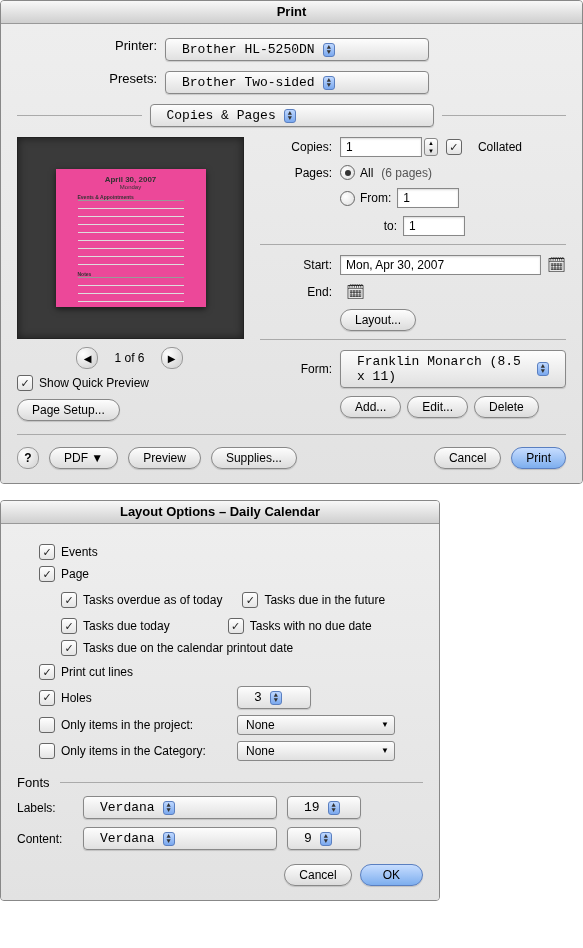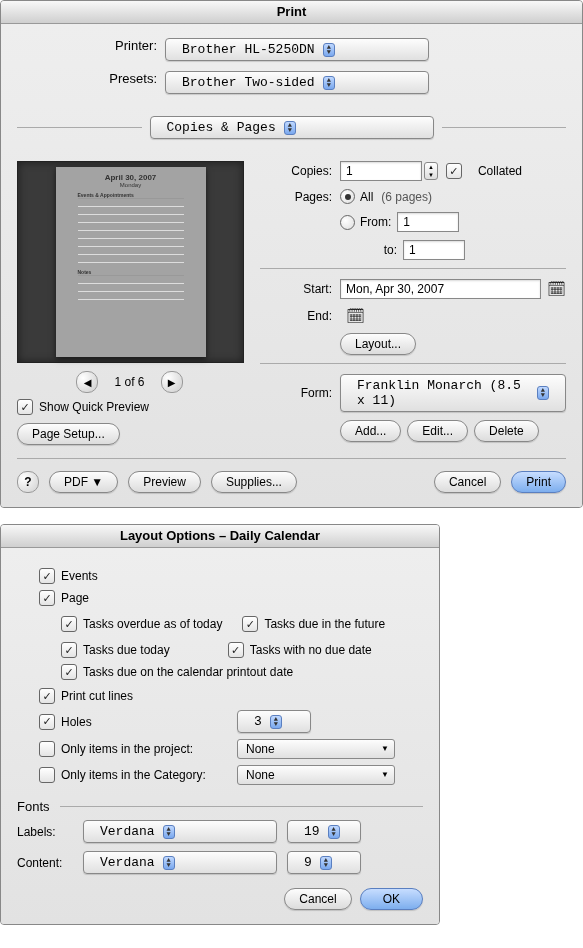--- a/index.html
+++ b/index.html
@@ -81,22 +81,22 @@
 .preview-box {
   width: 225px; height: 200px;
   background: #3a3a3a;
   border: 1px solid #222;
   display: flex;
   align-items: center;
   justify-content: center;
   box-shadow: inset 0 0 8px rgba(0,0,0,0.5);
 }
 .preview-page {
-  width: 150px; height: 190px;
-  background: #a3a3a3;
+  width: 150px; height: 138px;
+  background: #ec4899;
   box-shadow: 0 2px 6px rgba(0,0,0,0.6);
   padding: 6px 22px;
   box-sizing: border-box;
   font-size: 5px;
   color: #333;
 }
 .preview-page .ptitle { text-align: center; font-weight: bold; font-size: 8px; }
 .preview-page .psub { text-align: center; font-size: 6px; margin-bottom: 4px;}
 .preview-page .psec { font-size:5px; font-weight:bold; border-bottom:0.5px solid #999; margin-top:3px; }
 .preview-page .pline { border-bottom:0.5px solid #ddd; height:7px; }
@@ -233,21 +233,21 @@
         <span>Brother Two-sided</span>
         <span class="arrows">
             <span>▲</span>
             <span>▼</span>
           </span>
       </div>
     </div>
 
     <div style="display:flex; align-items:center; gap:8px; margin:6px 0 10px;">
       <div style="flex:1;border-top:1px solid #aaa;"></div>
-      <div class="select" style="width:250px;margin:12px auto;">
+      <div class="select" style="width:250px;margin:0 auto;">
         <span>Copies &amp; Pages</span>
         <span class="arrows">
             <span>▲</span>
             <span>▼</span>
           </span>
       </div>
       <div style="flex:1;border-top:1px solid #aaa;"></div>
     </div>
 
     <div class="main-grid">

